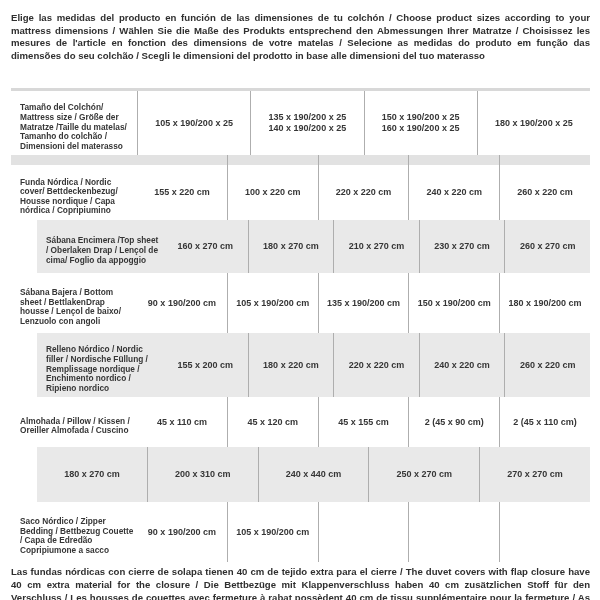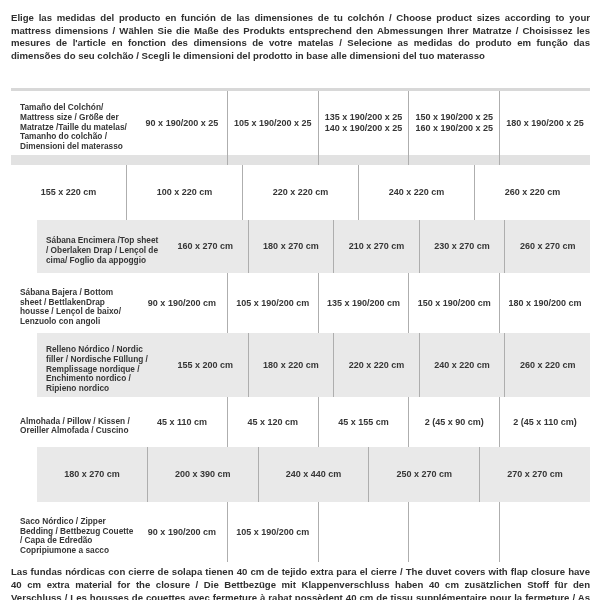--- a/index.html
+++ b/index.html
@@ -56,39 +56,39 @@
 <body>
 
 <div class="page">
 
   <p class="note intro">Elige las medidas del producto en función de las dimensiones de tu colchón / Choose product sizes according to your mattress dimensions / Wählen Sie die Maße des Produkts entsprechend den Abmessungen Ihrer Matratze / Choisissez les mesures de l'article en fonction des dimensions de votre matelas / Selecione as medidas do produto em função das dimensões do seu colchão / Scegli le dimensioni del prodotto in base alle dimensioni del tuo materasso</p>
 
   <div class="sizes-table">
 
     <div class="t-row r-head">
       <div class="cell label">Tamaño del Colchón/ Mattress size / Größe der Matratze /Taille du matelas/ Tamanho do colchão / Dimensioni del materasso</div>
-      <div class="cell val first">90 x 190/200 x 25</div>
       <div class="cell val">105 x 190/200 x 25</div>
       <div class="cell val">135 x 190/200 x 25
 140 x 190/200 x 25</div>
       <div class="cell val">150 x 190/200 x 25
 160 x 190/200 x 25</div>
       <div class="cell val">180 x 190/200 x 25</div>
     </div>
 
     <div class="t-row sep r-sep">
       <div class="cell label"></div>
       <div class="cell val first"></div>
       <div class="cell val"></div>
       <div class="cell val"></div>
       <div class="cell val"></div>
       <div class="cell val"></div>
     </div>
 
     <div class="t-row r-funda">
+      <div class="cell label">Funda Nórdica /  Nordic cover/ Bettdeckenbezug/ Housse nordique  / Capa nórdica / Copripiumino</div>
       <div class="cell val first">155 x 220 cm</div>
       <div class="cell val">100 x 220 cm</div>
       <div class="cell val">220 x 220 cm</div>
       <div class="cell val">240 x 220 cm</div>
       <div class="cell val">260 x 220 cm</div>
     </div>
 
     <div class="t-row alt r-encimera">
       <div class="cell label">Sábana Encimera /Top sheet / Oberlaken Drap / Lençol de cima/ Foglio da appoggio</div>
       <div class="cell val first">160 x 270 cm</div>
@@ -120,21 +120,21 @@
       <div class="cell label">Almohada  / Pillow / Kissen / Oreiller Almofada / Cuscino</div>
       <div class="cell val first">45 x 110 cm</div>
       <div class="cell val">45 x 120 cm</div>
       <div class="cell val">45 x 155 cm</div>
       <div class="cell val">2 (45 x 90 cm)</div>
       <div class="cell val">2 (45 x 110 cm)</div>
     </div>
 
     <div class="t-row alt r-colcha">
       <div class="cell val first">180 x 270 cm</div>
-      <div class="cell val">200 x 390 cm</div>
+      <div class="cell val">200 x 310 cm</div>
       <div class="cell val">240 x 440 cm</div>
       <div class="cell val">250 x 270 cm</div>
       <div class="cell val">270 x 270 cm</div>
     </div>
 
     <div class="t-row r-saco">
       <div class="cell label">Saco Nórdico / Zipper Bedding / Bettbezug Couette  / Capa de Edredão Copripiumone a sacco</div>
       <div class="cell val first">90 x 190/200 cm</div>
       <div class="cell val">105 x 190/200 cm</div>
       <div class="cell val"></div>

